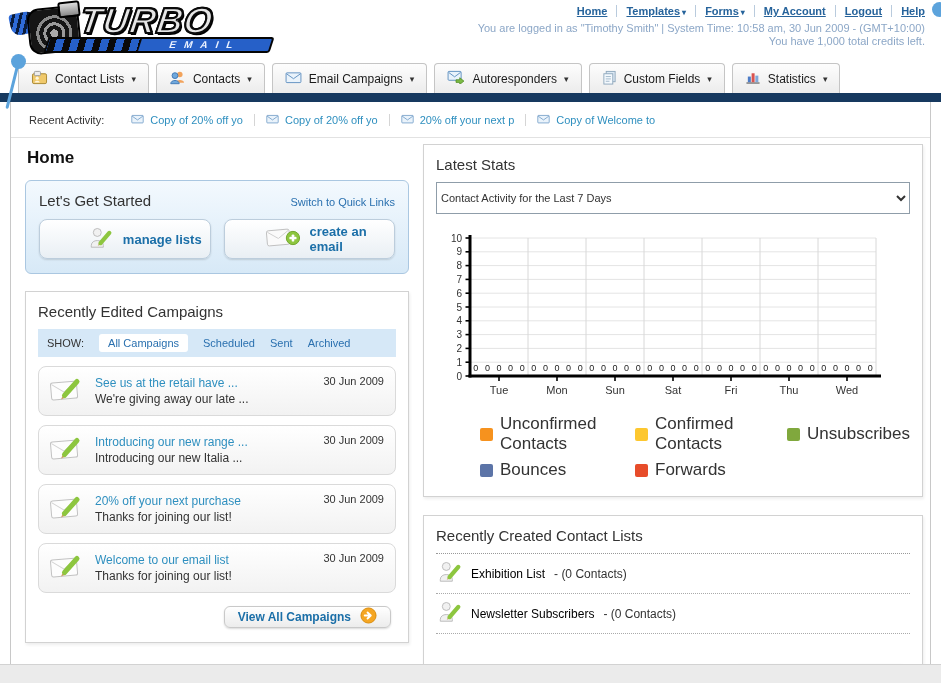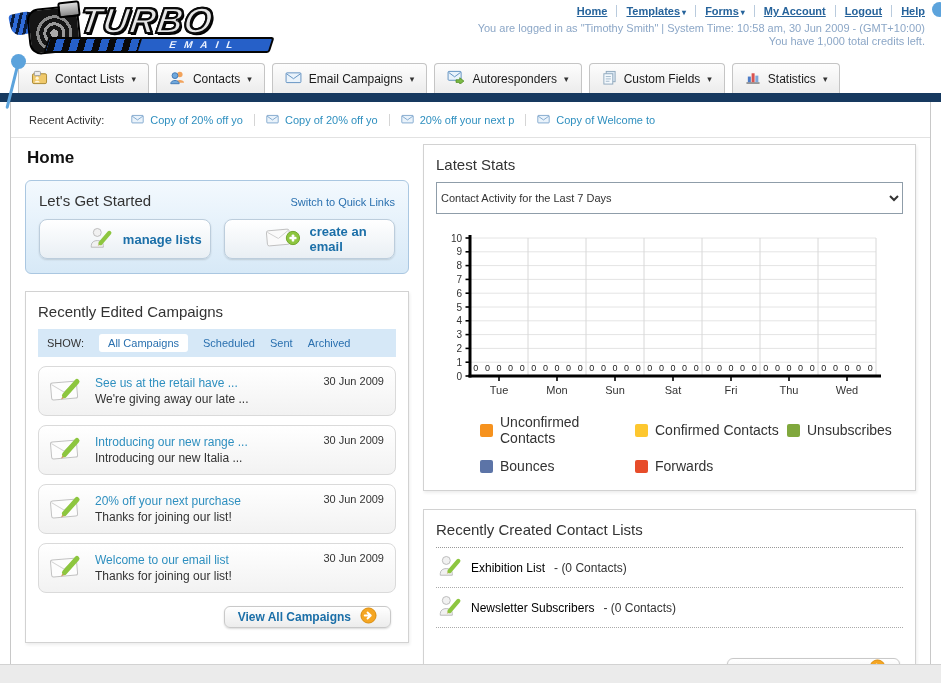--- a/index.html
+++ b/index.html
@@ -87,21 +87,21 @@
   .card-date { position:absolute; right:11px; top:8px; font-size:11px; color:#333; }
   .btn-row { display:flex; justify-content:flex-end; margin:13px 5px 0 0; }
   .small-btn { display:inline-flex; align-items:center; gap:9px; padding:0 13px;
     background:linear-gradient(#FFFFFF,#ECECEC); border:1px solid #C9C9C9; border-radius:6px;
     box-shadow:0 1px 2px rgba(0,0,0,.15); color:#1B6FA8; font-weight:bold; font-size:12px; cursor:pointer; }
   
   .stats-select { width:100%; height:32px; font-size:11px; color:#333; border:1px solid #8F9DA9;
     background:#fff; margin-top:9px; font-family:"Liberation Sans",sans-serif; }
   .chart-wrap { margin-top:14px; }
   .legend { margin:4px 0 2px 44px; display:grid; grid-template-columns:155px 152px 1fr;
-    row-gap:12px; font-size:14px; color:#333; }
+    row-gap:6px; font-size:17px; color:#333; }
   .legend-item { display:flex; align-items:center; gap:7px; }
   .legend-swatch { width:13px; height:13px; border-radius:2px; flex:none; }
   
   .lists-box { margin-top:18px; }
   .dotted { border-bottom:1px dotted #999; margin:9px 0 0; }
   .list-item { display:flex; align-items:center; gap:9px; padding:5px 2px; font-size:12px;
     border-bottom:1px dotted #AAA; }
   .list-item:last-of-type { border-bottom:none; }
   .list-link { color:#000000; cursor:pointer; }
   .list-suffix { color:#333; }

